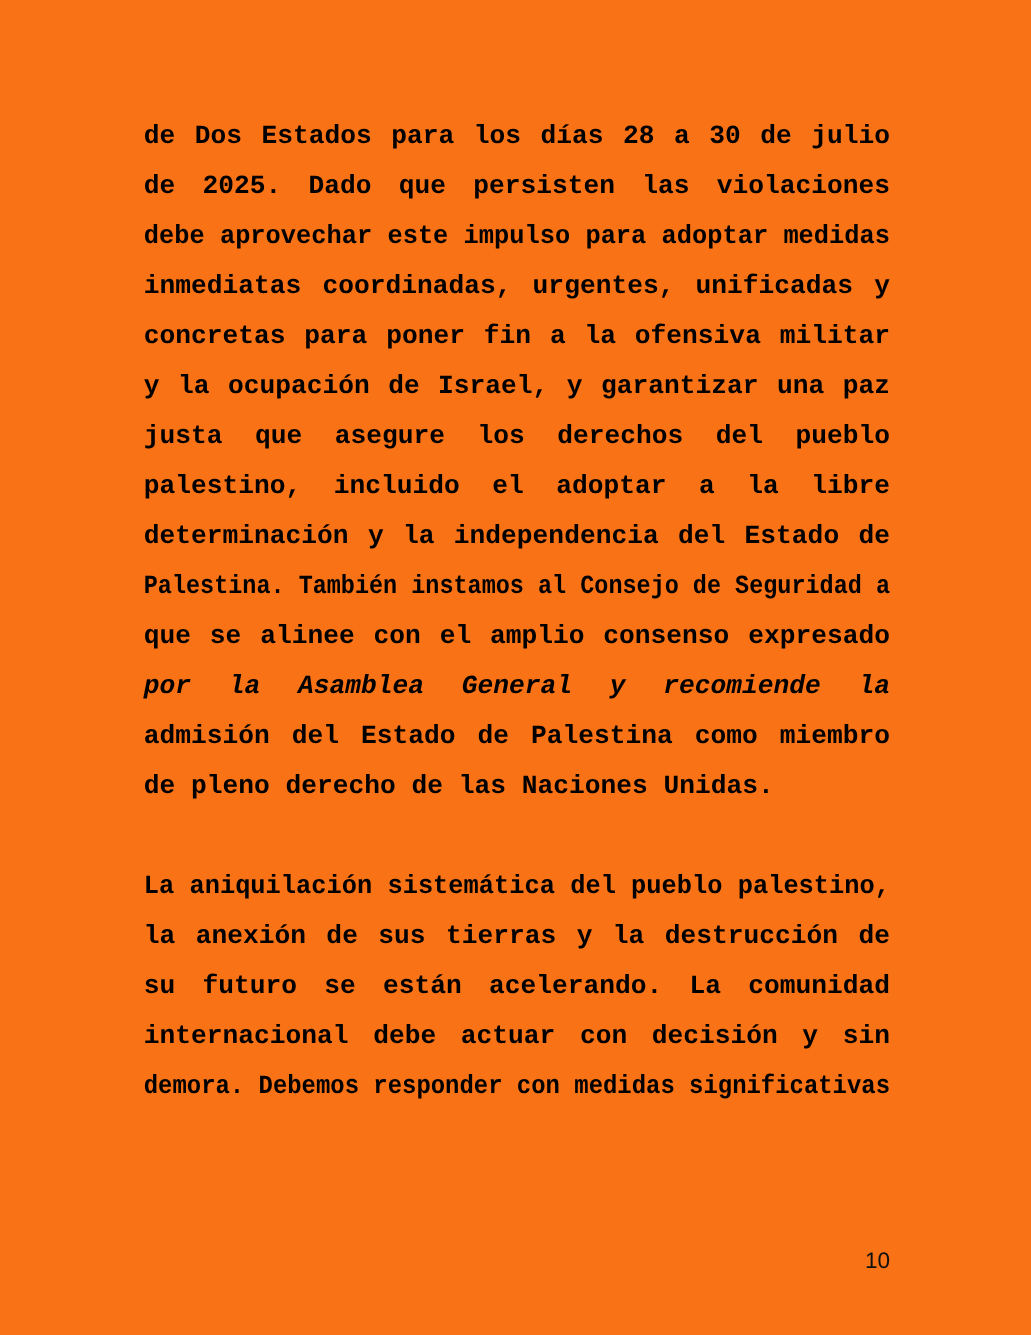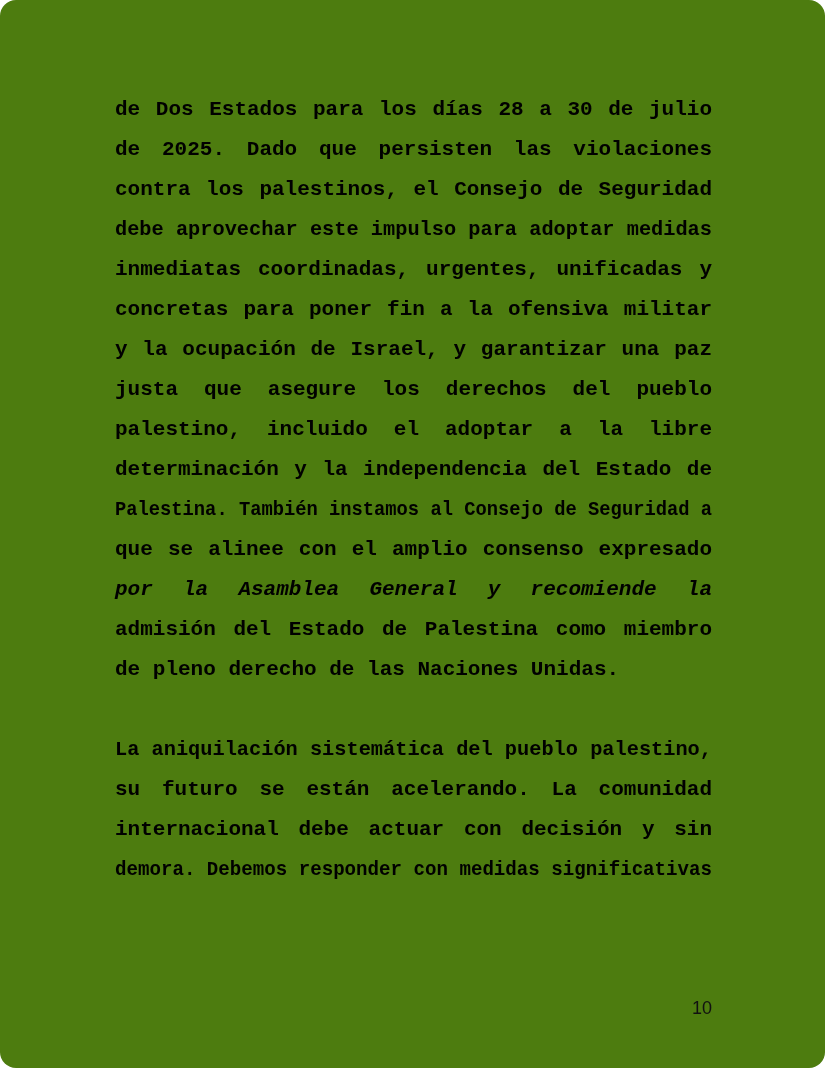--- a/index.html
+++ b/index.html
@@ -4,24 +4,23 @@
 <style>
   html, body {
     margin: 0;
     padding: 0;
     background: #ffffff;
   }
   .page {
     position: relative;
     width: 825px;
     height: 1068px;
-    background: #4d7c0f;
+    background: #f97316;
     overflow: hidden;
     color: #000000;
-    border-radius: 16px;
   }
   .text-block {
     position: absolute;
     left: 115px;
     top: 90px;
     width: 597px;
     font-family: "Liberation Mono", "DejaVu Sans Mono", monospace;
     font-weight: bold;
     font-size: 21px;
     color: #000000;
@@ -51,37 +50,37 @@
 </style>
 </head>
 <body>
 
 <div class="page">
   <div class="text-block">
 
     <div class="para para-1">
       <div class="line"><span class="t" style="word-spacing: 2.99063px;">de Dos Estados para los días 28 a 30 de julio</span></div>
       <div class="line"><span class="t" style="word-spacing: 9.1849px;">de 2025. Dado que persisten las violaciones</span></div>
-      <div class="line"><span class="t" style="word-spacing: 2.88281px;">contra los palestinos, el Consejo de Seguridad</span></div>
       <div class="line"><span class="t" style="transform: scaleX(0.966777); transform-origin: 0px 50%;">debe aprovechar este impulso para adoptar medidas</span></div>
       <div class="line"><span class="t" style="word-spacing: 4.32422px;">inmediatas coordinadas, urgentes, unificadas y</span></div>
       <div class="line"><span class="t" style="word-spacing: 2.47098px;">concretas para poner fin a la ofensiva militar</span></div>
       <div class="line"><span class="t" style="word-spacing: 2.16211px;">y la ocupación de Israel, y garantizar una paz</span></div>
       <div class="line"><span class="t" style="word-spacing: 13.3854px;">justa que asegure los derechos del pueblo</span></div>
       <div class="line"><span class="t" style="word-spacing: 13.3854px;">palestino, incluido el adoptar a la libre</span></div>
       <div class="line"><span class="t" style="word-spacing: 2.88281px;">determinación y la independencia del Estado de</span></div>
       <div class="line"><span class="t" style="transform: scaleX(0.893817); transform-origin: 0px 50%;">Palestina. También instamos al Consejo de Seguridad a</span></div>
       <div class="line"><span class="t" style="word-spacing: 2.47098px;">que se alinee con el amplio consenso expresado</span></div>
       <div class="line"><span class="t" style="word-spacing: 17.5859px; font-style: italic;">por la Asamblea General y recomiende la</span></div>
       <div class="line"><span class="t" style="word-spacing: 4.98438px;">admisión del Estado de Palestina como miembro</span></div>
       <div class="line"><span class="t">de pleno derecho de las Naciones Unidas.</span></div>
     </div>
 
     <div class="para para-2">
       <div class="line"><span class="t" style="transform: scaleX(0.966777); transform-origin: 0px 50%;">La aniquilación sistemática del pueblo palestino,</span></div>
+      <div class="line"><span class="t" style="word-spacing: 3.73828px;">la anexión de sus tierras y la destrucción de</span></div>
       <div class="line"><span class="t" style="word-spacing: 9.1849px;">su futuro se están acelerando. La comunidad</span></div>
       <div class="line"><span class="t" style="word-spacing: 7.08333px;">internacional debe actuar con decisión y sin</span></div>
       <div class="line"><span class="t" style="transform: scaleX(0.911016); transform-origin: 0px 50%;">demora. Debemos responder con medidas significativas</span></div>
     </div>
 
   </div>
 
   <div class="page-number">10</div>
 </div>
 

